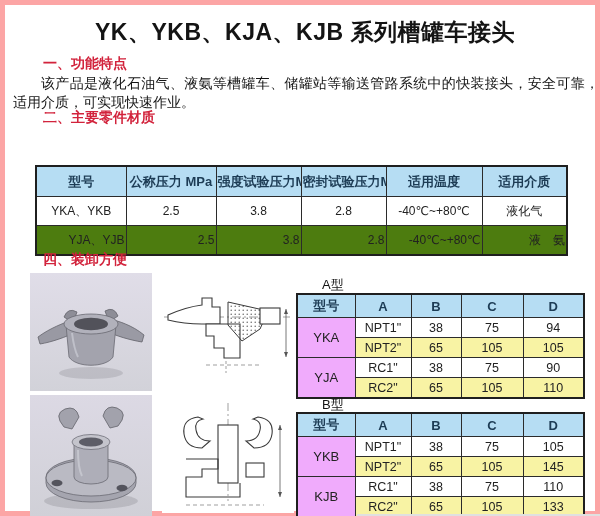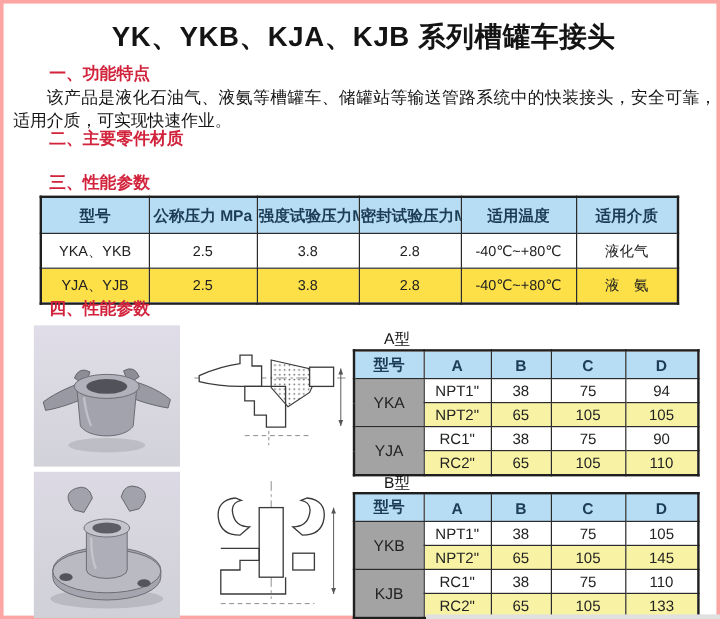--- a/index.html
+++ b/index.html
@@ -1,46 +1,46 @@
 <!DOCTYPE html>
 <html><head>
 <meta charset="utf-8">
 <style>
   html,body{margin:0;padding:0;background:#fff;}
   body{width:600px;height:516px;position:relative;font-family:"Liberation Sans","DejaVu Sans",sans-serif;color:#1c1c1c;overflow:hidden;}
-  .page{position:absolute;inset:0;background:#fff;border:3px solid #fca5a5;box-sizing:border-box;}
+  .page{position:absolute;inset:0;background:#fff;border:5px solid #fca5a5;box-sizing:border-box;}
 
   .title{position:absolute;top:12px;left:0;width:600px;text-align:center;font-size:23px;font-weight:bold;color:#141414;letter-spacing:0.5px;}
 
   .sec-heading{position:absolute;left:38px;font-size:14px;font-weight:bold;color:#d2233c;white-space:nowrap;}
   #h1{top:50px;} #h2{top:104px;} #h3{top:141px;} #h4{top:246px;}
 
   .para{position:absolute;left:8px;top:69px;width:586px;font-size:14px;line-height:18.5px;text-indent:2em;text-align:justify;color:#141414;}
   .materials{position:absolute;left:38px;top:122px;font-size:14px;color:#141414;white-space:pre;}
 
   table{border-collapse:collapse;table-layout:fixed;}
   td,th{border:1px solid #2b2b2b;text-align:center;vertical-align:middle;overflow:hidden;white-space:nowrap;}
 
   
   .perf{position:absolute;left:30px;top:160px;width:531px;border:2px solid #1f1f1f;}
   .perf th{background:#b6ddf3;color:#1d3c55;font-size:13px;font-weight:bold;height:27px;}
   .perf td{font-size:12px;height:26px;color:#222;}
-  .perf tr.yellow td{background:#fde047;}
+  .perf tr.yellow td{background:#4d7c0f;text-align:right;}
   .perf col:nth-child(1){width:90px;} .perf col:nth-child(2){width:90px;}
   .perf col:nth-child(3){width:85px;} .perf col:nth-child(4){width:85px;}
   .perf col:nth-child(5){width:96px;} .perf col:nth-child(6){width:85px;}
 
   
   .dim-label{position:absolute;left:289px;font-size:13px;color:#141414;margin-left:28px;}
   #labelA{top:271px;} #labelB{top:391px;}
   .dim{position:absolute;left:291px;width:287px;border:2px solid #1f1f1f;}
   #dimA{top:288px;} #dimB{top:407px;}
   .dim th{background:#b6ddf3;color:#1d3c55;font-size:13px;font-weight:bold;height:20px;}
   .dim td{font-size:12.5px;height:17px;color:#222;}
-  .dim td.model{background:#a3a3a3;font-size:13px;}
+  .dim td.model{background:#f0abfc;font-size:13px;}
   .dim tr.yellow td{background:#f8f3a4;}
   .dim col:nth-child(1){width:58px;} .dim col:nth-child(2){width:56px;}
   .dim col:nth-child(3){width:50px;} .dim col:nth-child(4){width:62px;}
   .dim col:nth-child(5){width:61px;}
 
   .photo{position:absolute;left:25px;}
   #photoA{top:268px;} #photoB{top:390px;}
   .drawing{position:absolute;left:157px;}
   #drawA{top:272px;} #drawB{top:394px;}
 
@@ -51,21 +51,20 @@
 
 <div class="page">
 
   <div class="title">YK、YKB、KJA、KJB 系列槽罐车接头</div>
 
   <div class="sec-heading" id="h1">一、功能特点</div>
   <div class="para">该产品是液化石油气、液氨等槽罐车、储罐站等输送管路系统中的快装接头，安全可靠，适用介质，可实现快速作业。</div>
 
   <div class="sec-heading" id="h2">二、主要零件材质</div>
 
-  <div class="sec-heading" id="h3">三、性能参数</div>
 
   <table class="perf">
     <colgroup>
         <col>
         <col>
         <col>
         <col>
         <col>
         <col>
       </colgroup>
@@ -90,21 +89,21 @@
       <td>YJA、YJB</td>
       <td>2.5</td>
       <td>3.8</td>
       <td>2.8</td>
       <td>-40℃~+80℃</td>
       <td>液　氨</td>
     </tr>
   </tbody>
     </table>
 
-  <div class="sec-heading" id="h4">四、性能参数</div>
+  <div class="sec-heading" id="h4">四、装卸方便</div>
 
   <svg class="photo" id="photoA" width="122" height="118" viewBox="0 0 122 118">
     <defs>
       <linearGradient id="bgA" x1="0" y1="0" x2="0" y2="1">
         <stop offset="0" stop-color="#e0dde8"></stop>
           <stop offset="1" stop-color="#d2d2d9"></stop>
       </linearGradient>
     </defs>
     <rect width="122" height="118" fill="url(#bgA)"></rect>
     <ellipse cx="61" cy="100" rx="32" ry="6" fill="rgba(60,60,70,0.15)"></ellipse>

